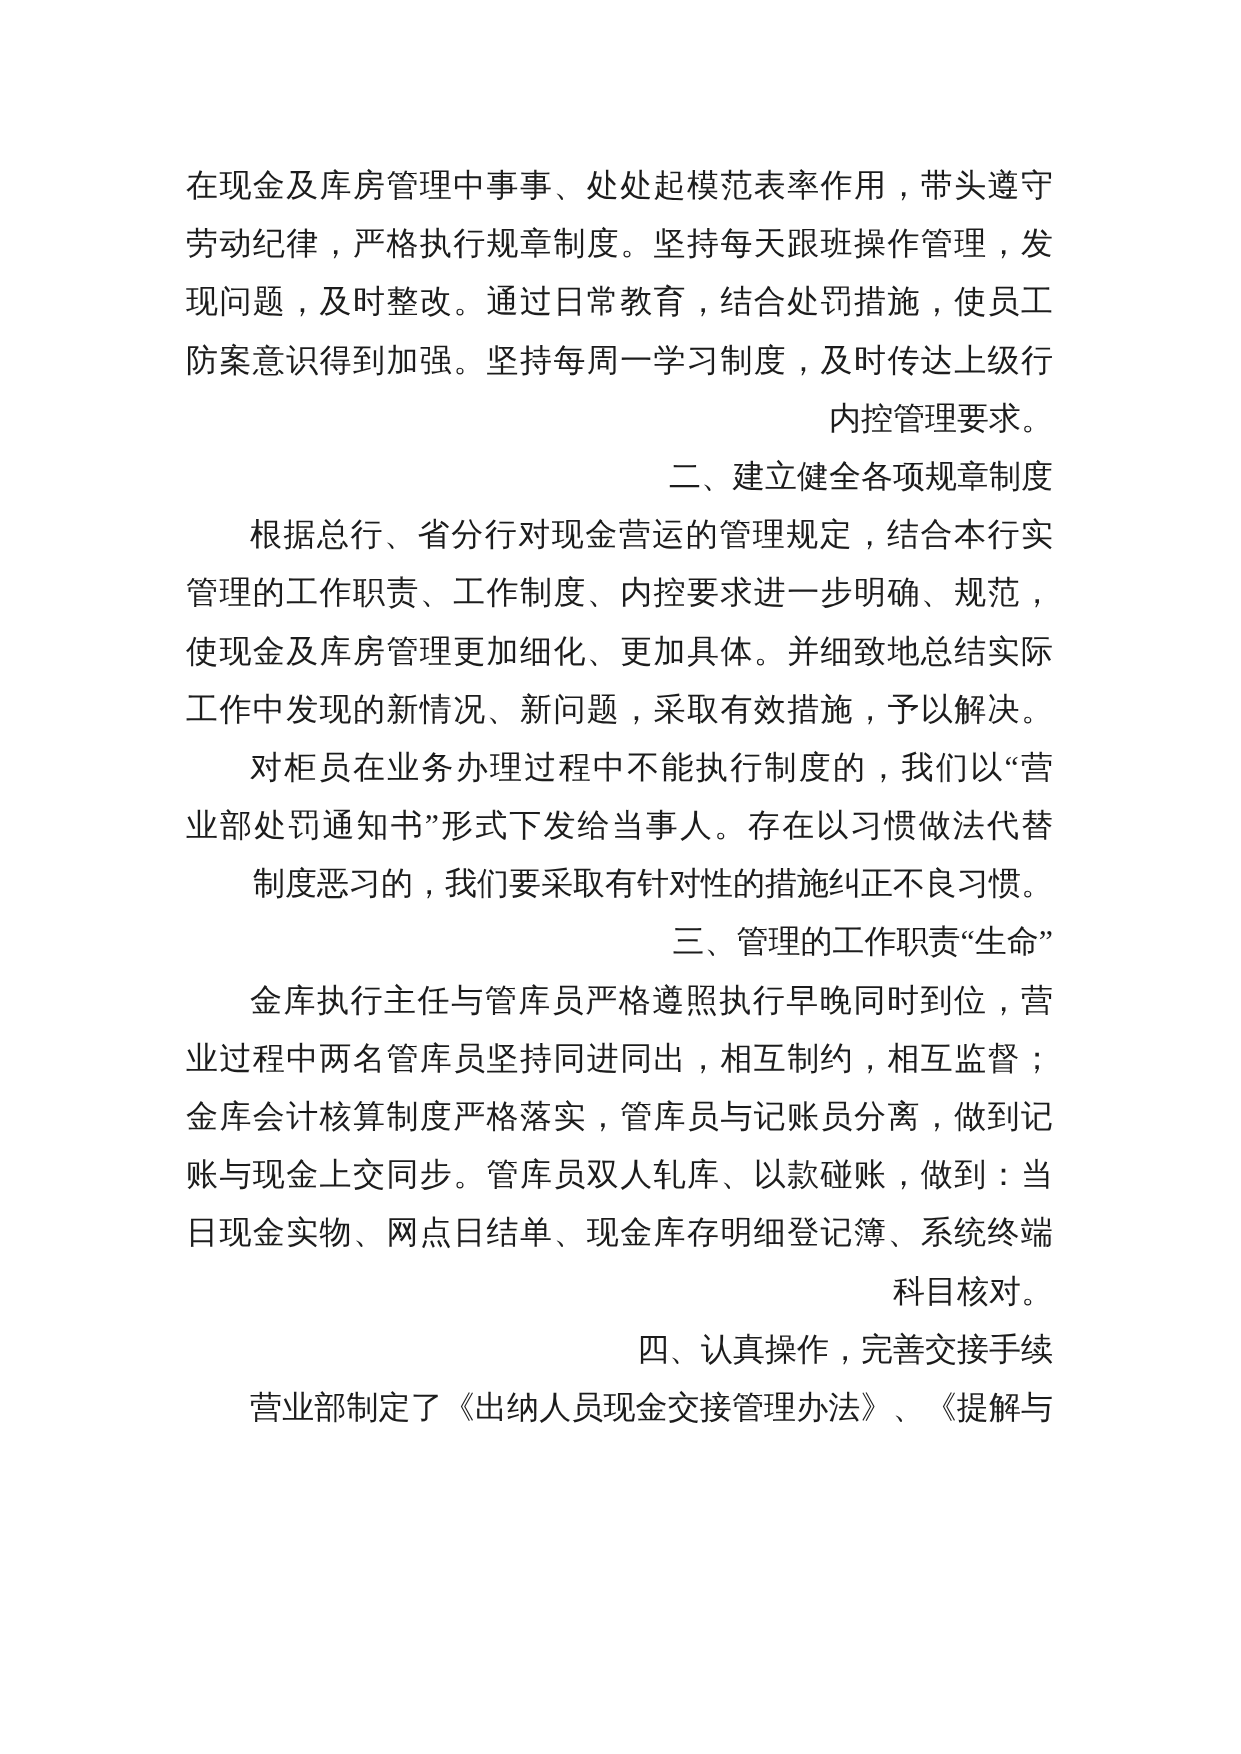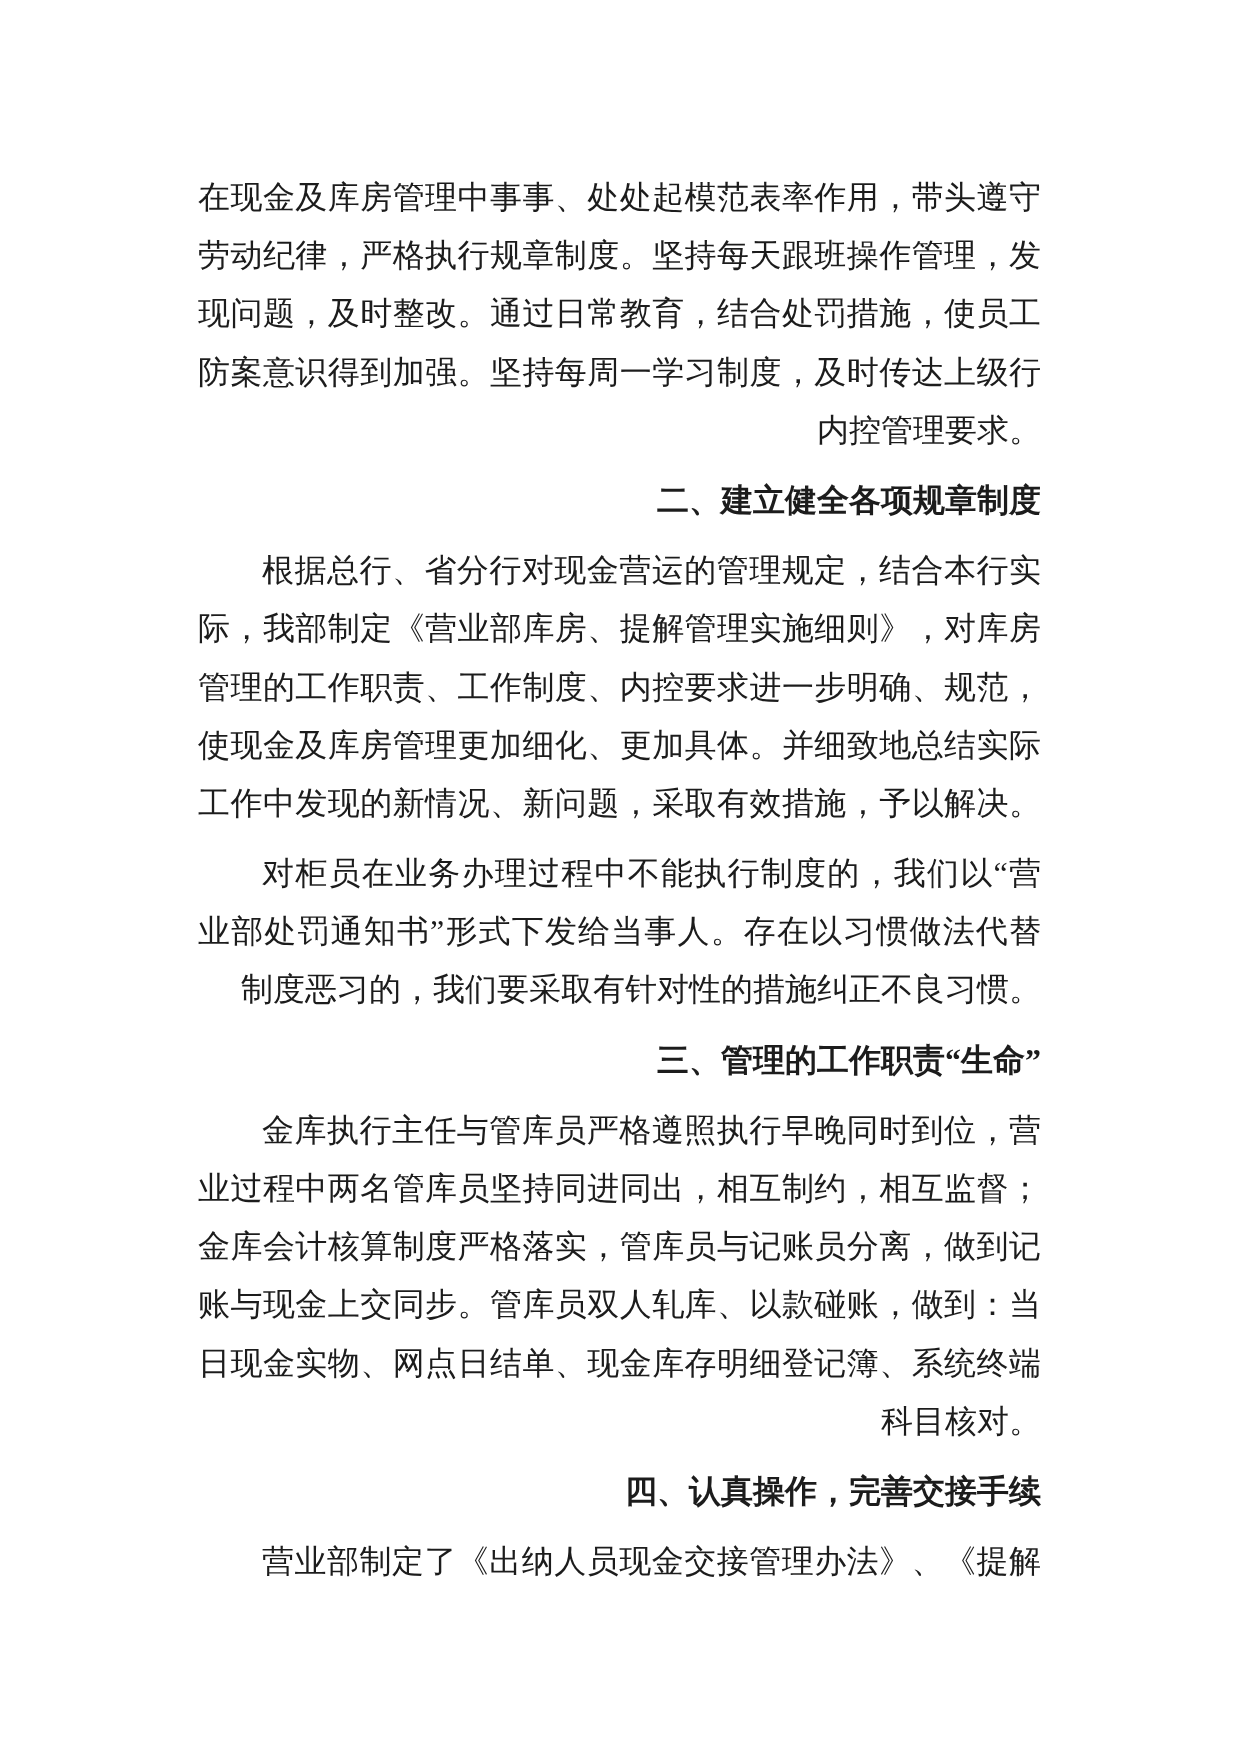--- a/index.html
+++ b/index.html
@@ -19,60 +19,59 @@
   }
   .doc-body {
     position: absolute;
     left: 186px;
     top: 156px;
     width: 867px;
     font-size: 32px;
     font-weight: 400;
   }
   .paragraph {
-    margin: 12px;
+    margin: 0;
     padding: 0;
   }
   .line {
     height: 58.2px;
     line-height: 58.2px;
     overflow: hidden;
     white-space: normal;
     text-align: right;
   }
   .line.justify {
     text-align: justify;
     text-align-last: justify;
     text-justify: inter-character;
   }
   .line.indent {
     text-indent: 64px;
   }
   .heading .line {
-    font-weight: 700; 
+    font-weight: 400; 
   }
 </style>
 </head>
 <body style="background: rgb(255, 255, 255);">
 
 <div class="page">
   <div class="doc-body" style="color: rgb(28, 28, 28);">
       <div class="paragraph">
         <div class="line justify">在现金及库房管理中事事、处处起模范表率作用，带头遵守</div>
         <div class="line justify">劳动纪律，严格执行规章制度。坚持每天跟班操作管理，发</div>
         <div class="line justify">现问题，及时整改。通过日常教育，结合处罚措施，使员工</div>
         <div class="line justify">防案意识得到加强。坚持每周一学习制度，及时传达上级行</div>
         <div class="line">内控管理要求。</div>
       </div>
       <div class="paragraph heading">
         <div class="line indent">二、建立健全各项规章制度</div>
       </div>
       <div class="paragraph">
         <div class="line indent justify">根据总行、省分行对现金营运的管理规定，结合本行实</div>
-        <div class="line justify">际，我部制定《营业部库房、提解管理实施细则》，对库房</div>
         <div class="line justify">管理的工作职责、工作制度、内控要求进一步明确、规范，</div>
         <div class="line justify">使现金及库房管理更加细化、更加具体。并细致地总结实际</div>
         <div class="line justify">工作中发现的新情况、新问题，采取有效措施，予以解决。</div>
       </div>
       <div class="paragraph">
         <div class="line indent justify">对柜员在业务办理过程中不能执行制度的，我们以“营</div>
         <div class="line justify">业部处罚通知书”形式下发给当事人。存在以习惯做法代替</div>
         <div class="line">制度恶习的，我们要采取有针对性的措施纠正不良习惯。</div>
       </div>
       <div class="paragraph heading">

